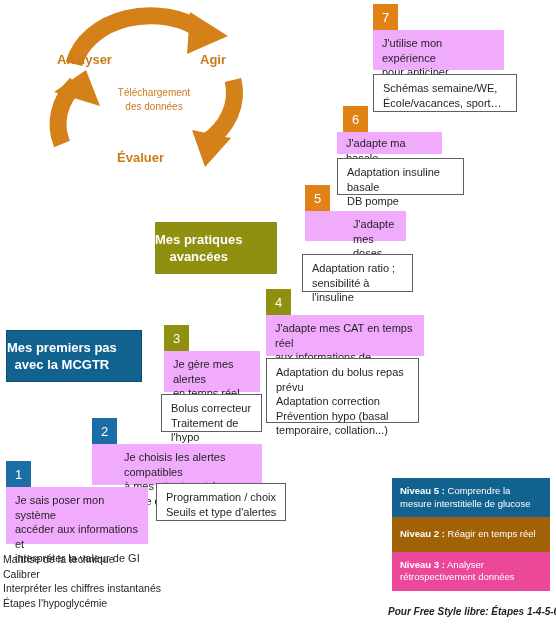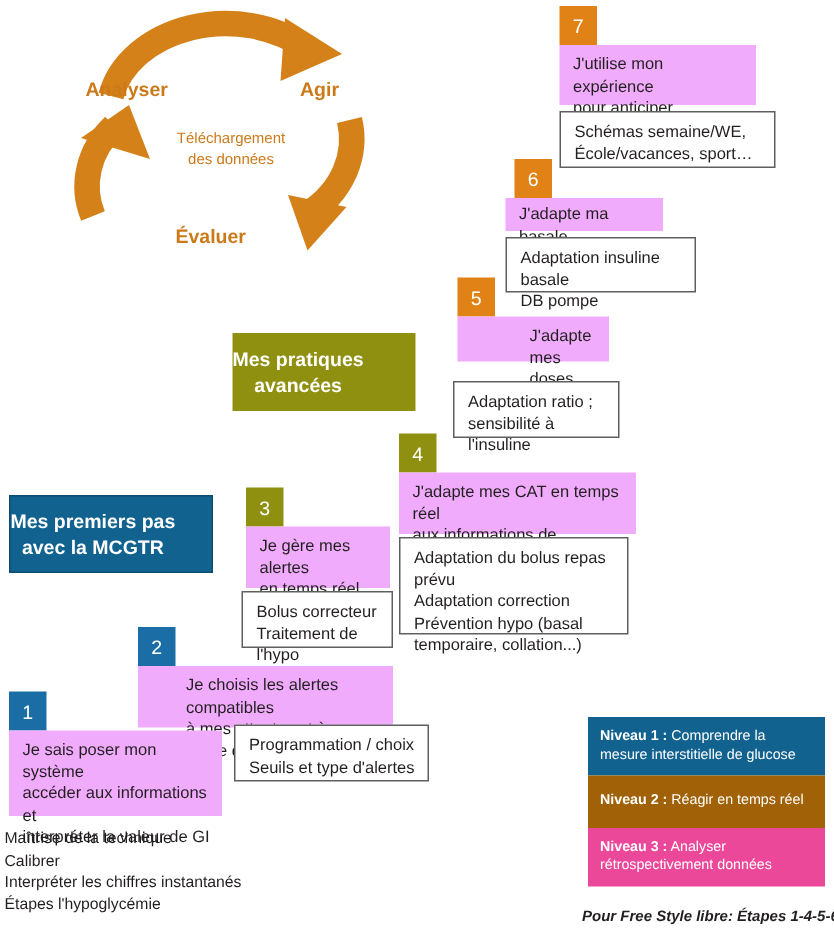--- a/index.html
+++ b/index.html
@@ -244,21 +244,21 @@
 
   <div class="cat-box blue" style="left:6px; top:330px; width:136px; height:52px;">
     <div>
       <div>Mes premiers pas</div>
       <div>avec la MCGTR</div>
     </div>
   </div>
 
   <div id="legend">
     <div class="legend-row blue">
-      <b>Niveau 1 :</b><span> Comprendre la mesure interstitielle de glucose</span>
+      <b>Niveau 5 :</b><span> Comprendre la mesure interstitielle de glucose</span>
     </div>
     <div class="legend-row olive" style="padding-top:11px; padding-bottom:11px;">
       <b>Niveau 2 :</b><span> Réagir en temps réel</span>
     </div>
     <div class="legend-row orange">
       <b>Niveau 3 :</b><span> Analyser rétrospectivement données</span>
     </div>
   </div>
 
   <div id="caption">Pour Free Style libre: Étapes 1-4-5-6-7</div>

